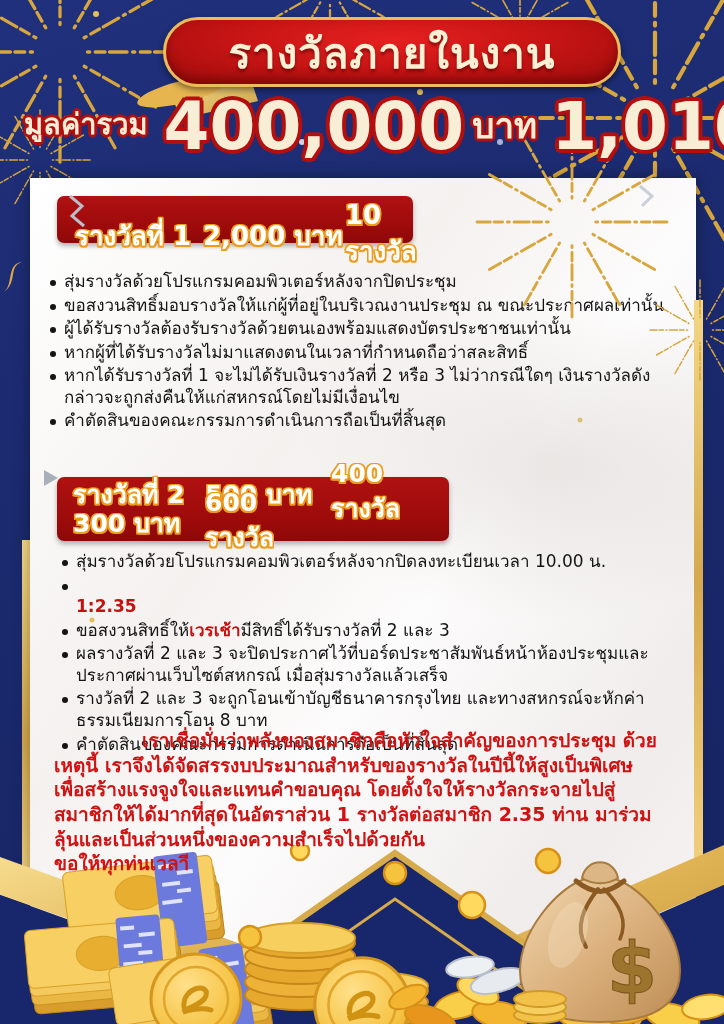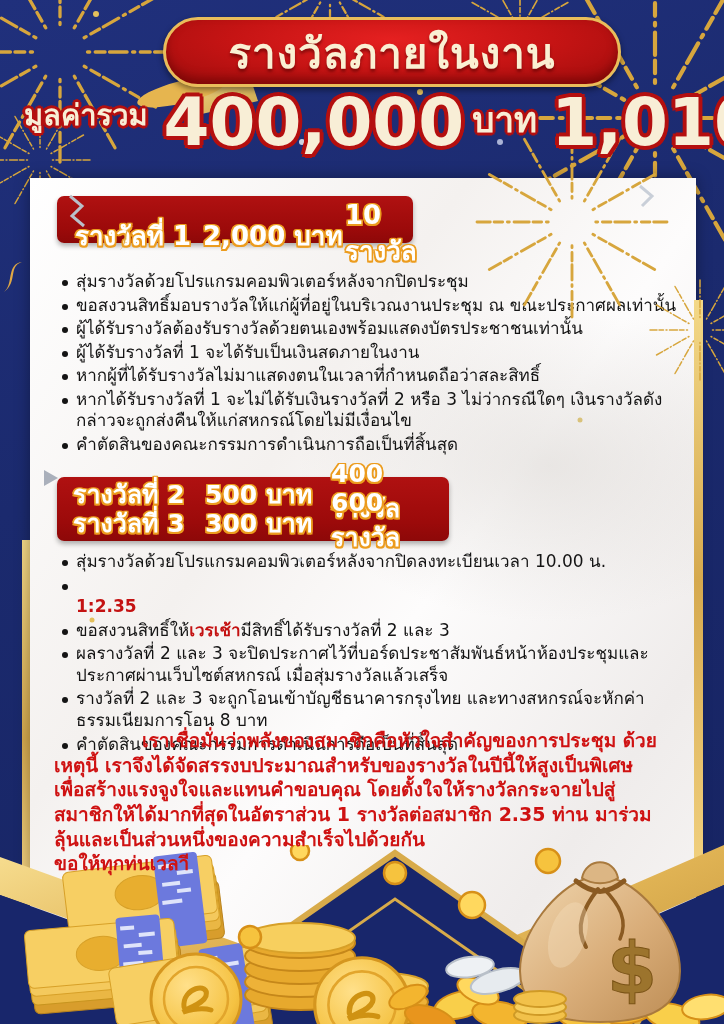--- a/index.html
+++ b/index.html
@@ -13,21 +13,21 @@
   .banner{position:absolute;left:163px;top:17px;width:458px;height:70px;
           border-radius:40px;border:3px solid #e9bd5b;box-sizing:border-box;
           background:radial-gradient(ellipse at 50% 30%,#e52020 0%,#c61414 50%,#9e0c0c 100%);
           box-shadow:0 3px 6px rgba(0,0,0,.45), inset 0 -6px 10px rgba(90,0,0,.5);
           display:flex;align-items:flex-start;justify-content:center;z-index:6;}
   .banner-title{font-size:42px;font-weight:bold;color:#faf0d3;letter-spacing:1px;
           text-shadow:0 3px 3px rgba(80,0,0,.55);}
 
   
   .hero{position:absolute;left:24px;top:92px;width:686px;height:70px;z-index:6;
-        display:flex;align-items:flex-start;justify-content:flex-start;color:#f8eed6;white-space:nowrap;}
+        display:flex;align-items:center;justify-content:flex-start;color:#f8eed6;white-space:nowrap;}
   .stroke-red{color:#f8eed6;
         text-shadow:-3px 0 0 #b40f0f,3px 0 0 #b40f0f,0 -3px 0 #b40f0f,0 3px 0 #b40f0f,
                     -2px -2px 0 #b40f0f,2px -2px 0 #b40f0f,-2px 2px 0 #b40f0f,2px 2px 0 #b40f0f;}
   .stroke-red-big{color:#f8eed6;
         text-shadow:-4px 0 0 #b40f0f,4px 0 0 #b40f0f,0 -4px 0 #b40f0f,0 4px 0 #b40f0f,
                     -3px -3px 0 #b40f0f,3px -3px 0 #b40f0f,-3px 3px 0 #b40f0f,3px 3px 0 #b40f0f;}
   .hero-label{font-size:29px;font-weight:bold;margin:0 10px 6px 0;}
   .hero-big{font-size:66px;font-weight:bold;line-height:.95;margin:0 6px;}
   .hero-unit{font-size:35px;font-weight:bold;margin:0 8px 4px 2px;}
 
@@ -51,21 +51,21 @@
   .bar1{left:57px;top:196px;width:356px;height:47px;padding:4px 18px;
         display:grid;grid-template-columns:128px 142px auto;align-items:center;font-size:26px;}
   .bar23{left:57px;top:477px;width:392px;height:64px;padding:2px 16px;
         display:grid;grid-template-columns:132px 126px auto;grid-auto-rows:29px;align-items:center;font-size:25px;}
 
   
   .rules{position:absolute;margin:0;padding:0;list-style:none;z-index:4;
          color:#141414;font-size:17px;line-height:1.27;}
   .rules li{position:relative;padding-left:16px;margin-bottom:2px;}
   .rules li::before{content:"";position:absolute;left:2px;top:9px;width:6px;height:6px;border-radius:50%;background:#141414;}
-  .rules1{left:60px;top:271px;width:636px;}
+  .rules1{left:48px;top:271px;width:636px;}
   .rules2{left:60px;top:551px;width:640px;}
   .red-inline{color:#c41212;font-weight:bold;}
 
   
   .closing{position:absolute;left:54px;top:696px;width:616px;z-index:4;
            color:#cf1212;font-weight:bold;font-size:19px;line-height:1.3;margin-top:32px;}
   .closing .body{text-indent:88px;margin:0;}
   .closing .wish{margin:0;}
 </style>
 </head>
@@ -147,31 +147,29 @@
   <div class="bar bar1">
     <span class="bar-text">รางวัลที่  1</span>
     <span class="bar-text">2,000 บาท</span>
     <span class="bar-text">10 รางวัล</span>
   </div>
 
   <ul class="rules rules1">
     <li><span>สุ่มรางวัลด้วยโปรแกรมคอมพิวเตอร์หลังจากปิดประชุม</span></li>
     <li><span>ขอสงวนสิทธิ์มอบรางวัลให้แก่ผู้ที่อยู่ในบริเวณงานประชุม ณ ขณะประกาศผลเท่านั้น</span></li>
     <li><span>ผู้ได้รับรางวัลต้องรับรางวัลด้วยตนเองพร้อมแสดงบัตรประชาชนเท่านั้น</span></li>
-    <li><span>ผู้ได้รับรางวัลที่ 1 จะได้รับเป็นเงินสดภายในงาน</span></li>
     <li><span>หากผู้ที่ได้รับรางวัลไม่มาแสดงตนในเวลาที่กำหนดถือว่าสละสิทธิ์</span></li>
     <li><span>หากได้รับรางวัลที่ 1 จะไม่ได้รับเงินรางวัลที่ 2 หรือ 3 ไม่ว่ากรณีใดๆ เงินรางวัลดังกล่าวจะถูกส่งคืนให้แก่สหกรณ์โดยไม่มีเงื่อนไข</span></li>
     <li><span>คำตัดสินของคณะกรรมการดำเนินการถือเป็นที่สิ้นสุด</span></li>
   </ul>
 
   <div class="bar bar23">
     <span class="bar-text">รางวัลที่  2</span>
     <span class="bar-text">500 บาท</span>
     <span class="bar-text">400 รางวัล</span>
-    <span class="bar-text">รางวัลที่  3</span>
     <span class="bar-text">300 บาท</span>
     <span class="bar-text">600 รางวัล</span>
   </div>
 
   <ul class="rules rules2">
     <li><span>สุ่มรางวัลด้วยโปรแกรมคอมพิวเตอร์หลังจากปิดลงทะเบียนเวลา 10.00 น.</span></li>
     <li>
       <br>
       <span class="red-inline">1:2.35</span>
     </li>

